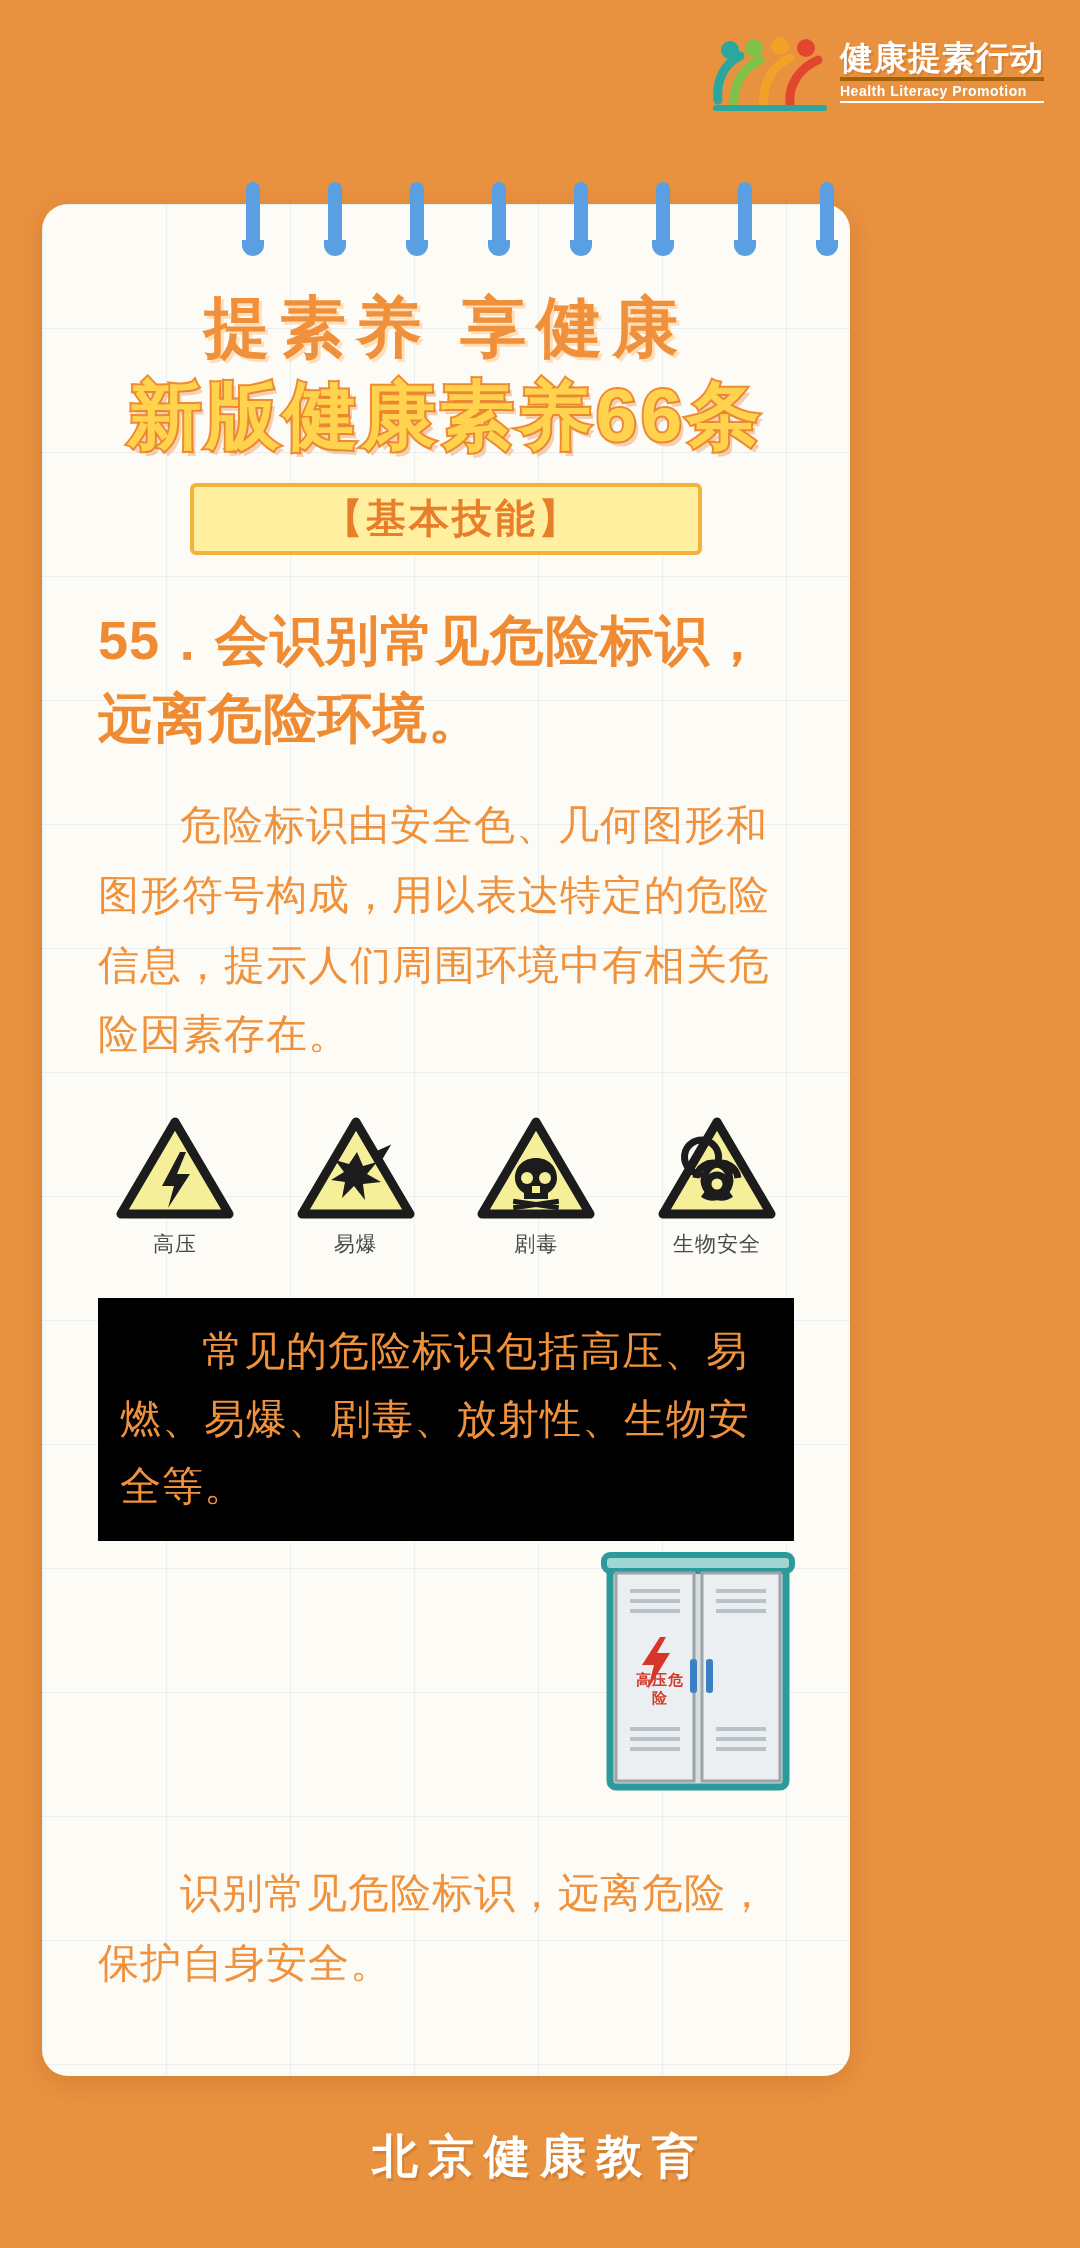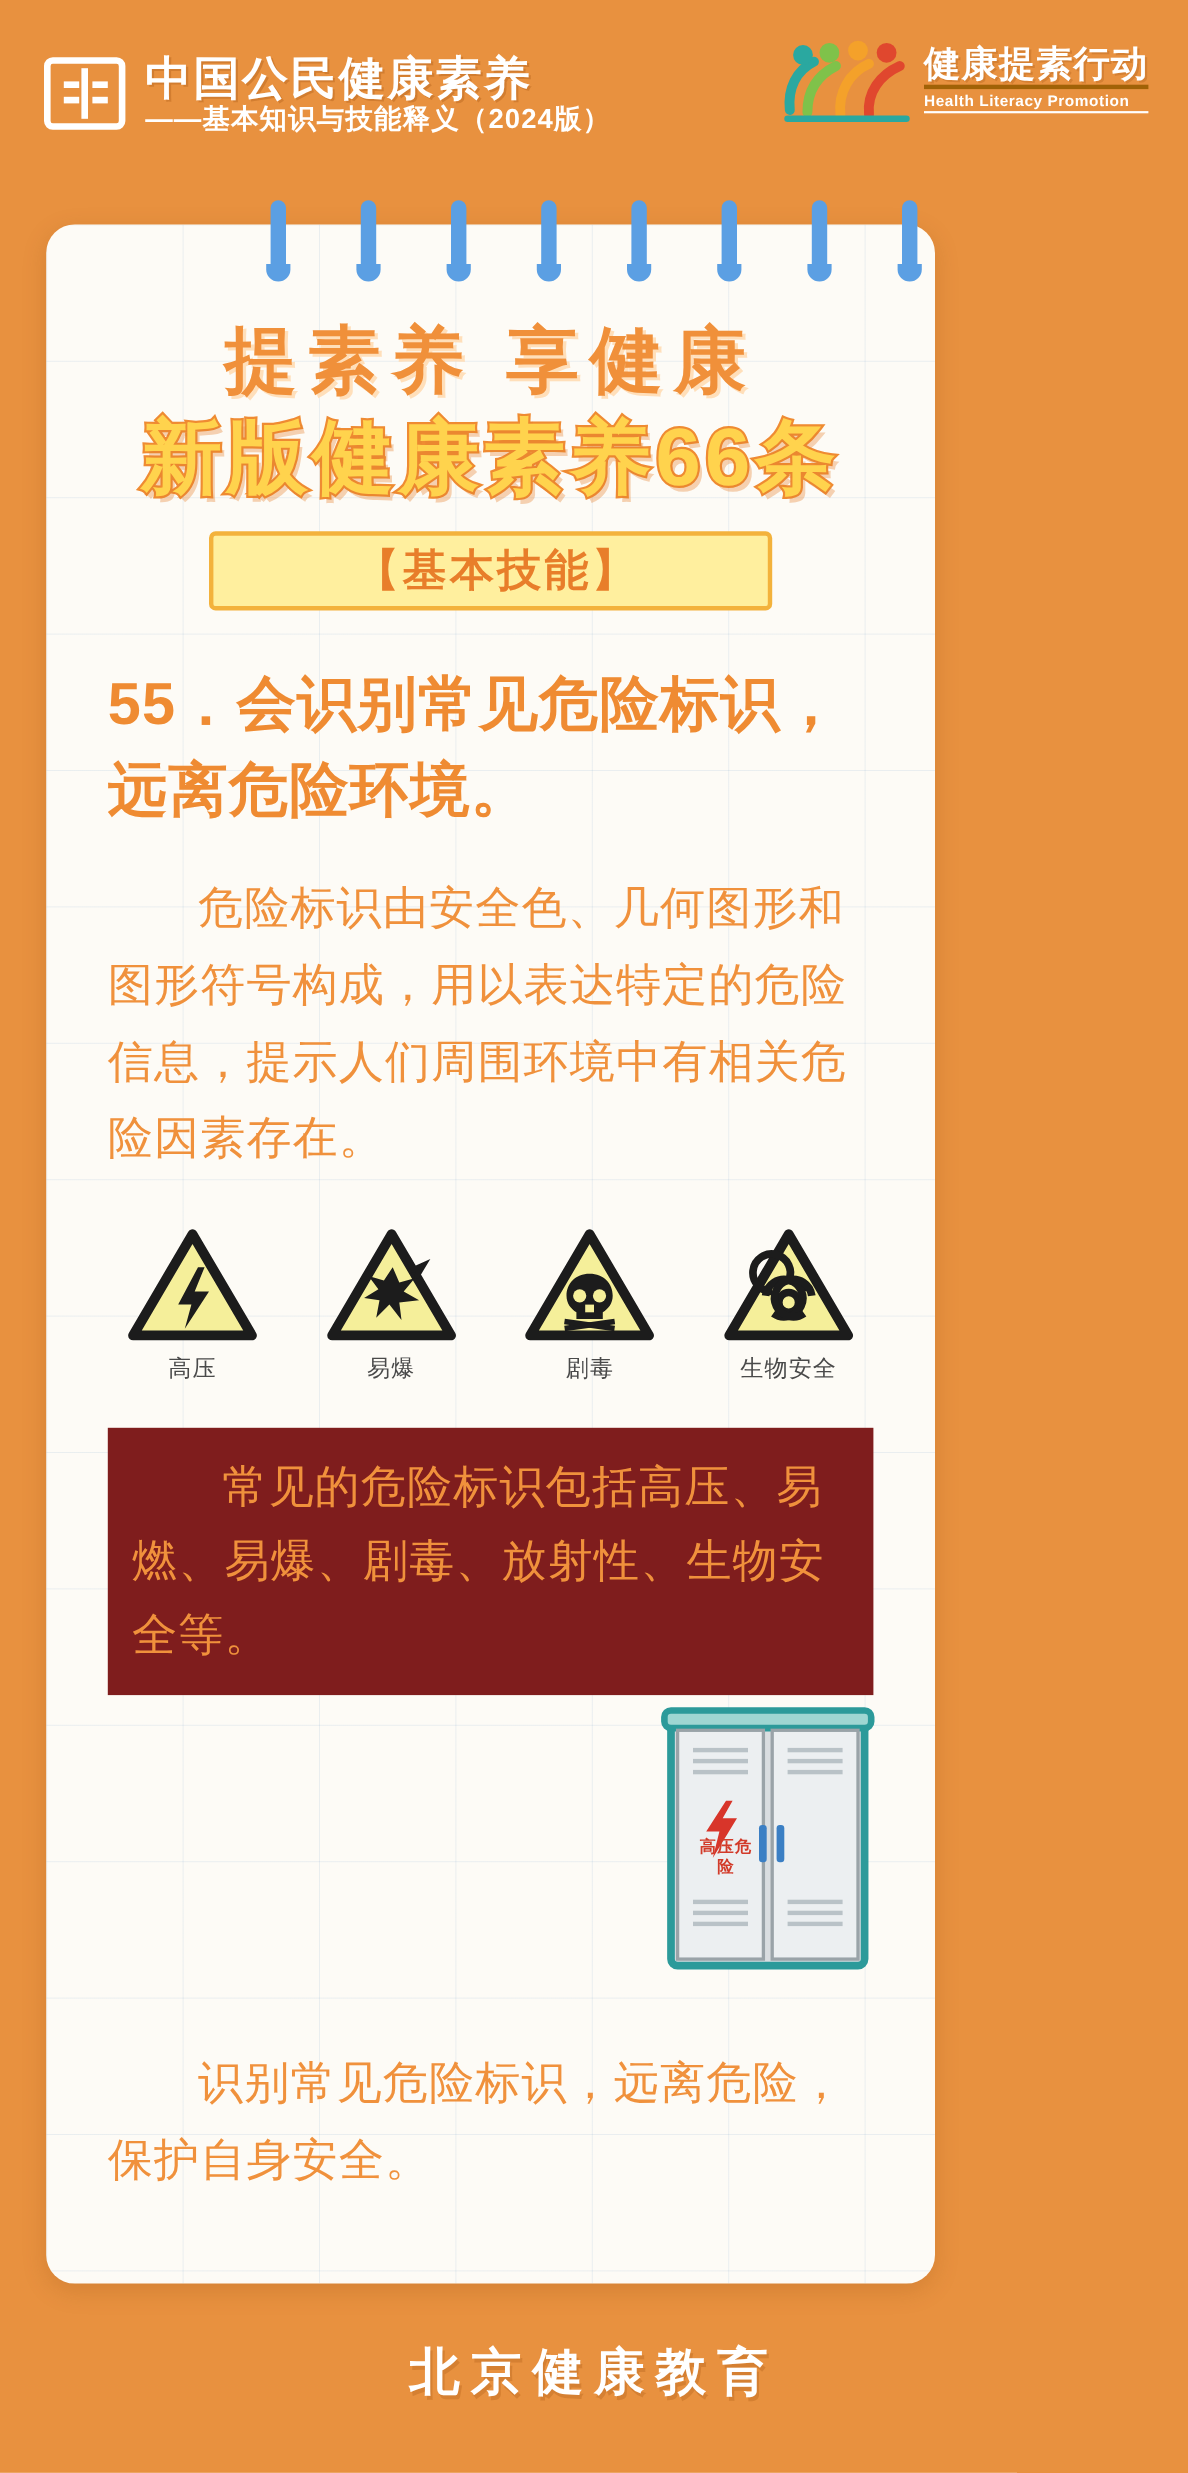--- a/index.html
+++ b/index.html
@@ -227,21 +227,21 @@
   .sign svg { display: block; margin: 0 auto; }
   .sign-label {
     margin-top: 10px;
     font-size: 21px;
     color: #4a4a4a;
     letter-spacing: 1px;
   }
 
   .callout {
     margin-top: 40px;
-    background: #7f1d1d;
+    background: #000000;
     padding: 20px 22px;
     font-size: 41px;
     color: #f0913c;
     line-height: 1.65;
     text-indent: 82px;
     letter-spacing: 1px;
   }
 
   
   .with-figure { position: relative; margin-top: 34px; min-height: 250px; }
@@ -277,27 +277,20 @@
     font-weight: bold;
     color: #ffffff;
     letter-spacing: 10px;
     text-shadow: 2px 3px 0 rgba(170,90,20,.3);
   }
 </style>
 </head>
 <body>
 
 <div class="header">
-  <div class="brand">
-    <div class="book-icon"></div>
-    <div class="brand-text">
-      <div class="brand-title">中国公民健康素养</div>
-      <div class="brand-sub">——基本知识与技能释义（2024版）</div>
-    </div>
-  </div>
 
   <div class="logo-right">
     <svg class="logo-figs" viewBox="0 0 120 84">
       <path d="M8 70 C6 50 14 34 30 26" stroke="#2aa8a0" stroke-width="9" fill="none" stroke-linecap="round"></path>
       <circle cx="20" cy="20" r="9" fill="#2aa8a0"></circle>
       <path d="M24 72 C24 52 34 38 50 30" stroke="#7fc24a" stroke-width="9" fill="none" stroke-linecap="round"></path>
       <circle cx="44" cy="18" r="9" fill="#7fc24a"></circle>
       <path d="M54 74 C52 54 62 36 80 28" stroke="#f4a12a" stroke-width="9" fill="none" stroke-linecap="round"></path>
       <circle cx="70" cy="16" r="9" fill="#f4a12a"></circle>
       <path d="M80 74 C78 54 90 38 108 30" stroke="#e0472e" stroke-width="9" fill="none" stroke-linecap="round"></path>

